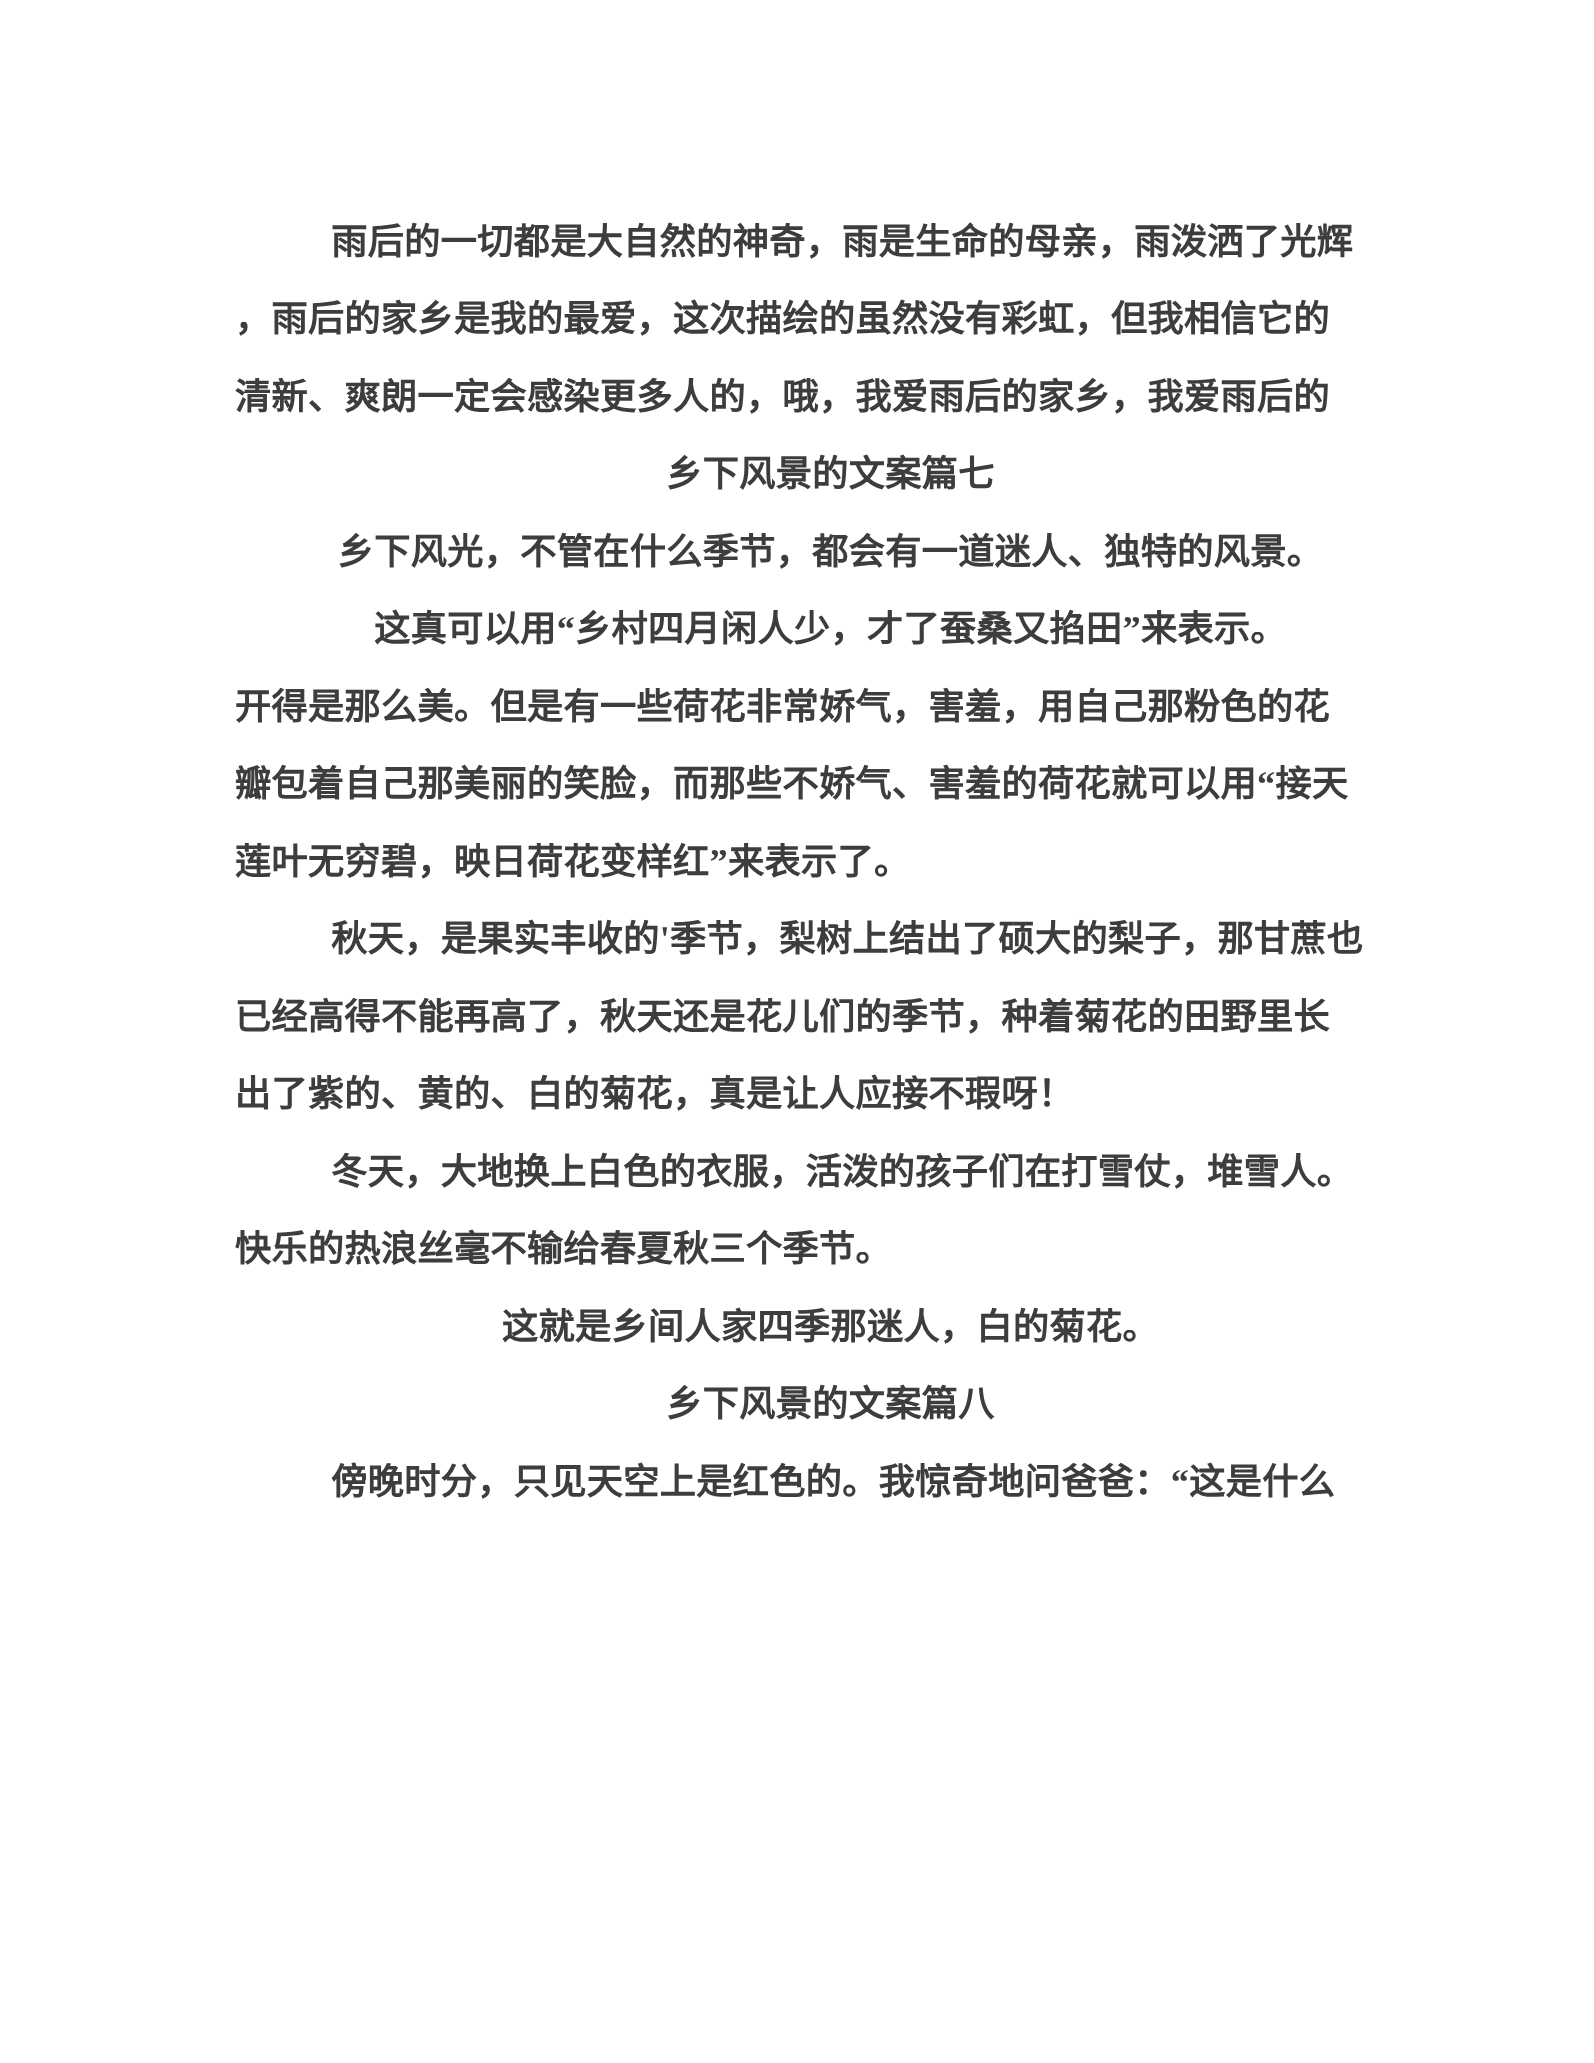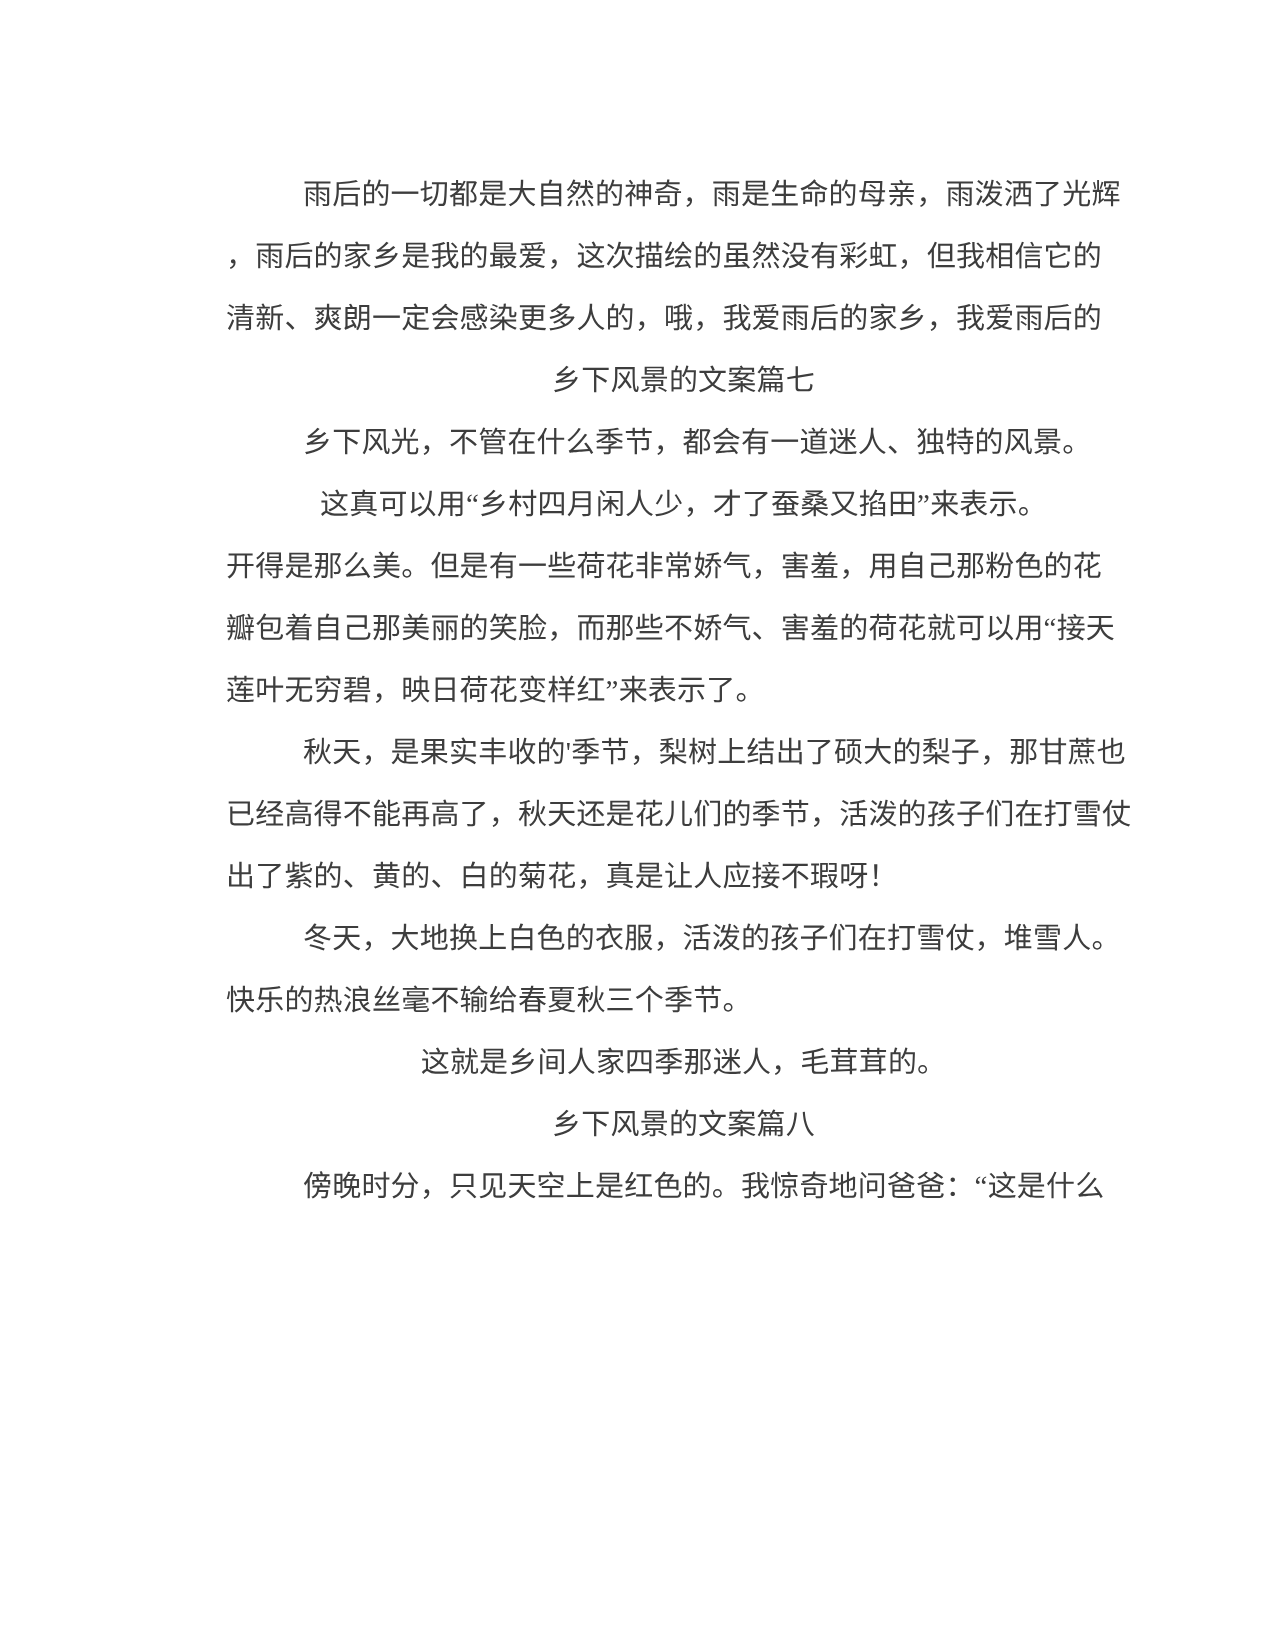--- a/index.html
+++ b/index.html
@@ -21,23 +21,22 @@
     left: 188px;
     top: 163px;
     width: 876px;
     color: #3d3d3d;
   }
   .line {
     font-size: 29px;
     height: 62px;
     line-height: 62px;
     white-space: nowrap;
-    font-weight: 400;
+    font-weight: 700;
     letter-spacing: 0.2px;
-    margin-left: 38px;
   }
   .line.indent {
     padding-left: 77px;
     text-align: center;
   }
   .line.j {
     text-align: justify;
     text-align-last: justify;
     text-justify: inter-character;
   }
@@ -50,21 +49,21 @@
       <div class="line indent j">雨后的一切都是大自然的神奇，雨是生命的母亲，雨泼洒了光辉</div>
       <div class="line j">，雨后的家乡是我的最爱，这次描绘的虽然没有彩虹，但我相信它的</div>
       <div class="line j">清新、爽朗一定会感染更多人的，哦，我爱雨后的家乡，我爱雨后的</div>
       <div class="line indent">乡下风景的文案篇七</div>
       <div class="line indent">乡下风光，不管在什么季节，都会有一道迷人、独特的风景。</div>
       <div class="line indent">这真可以用“乡村四月闲人少，才了蚕桑又掐田”来表示。</div>
       <div class="line j">开得是那么美。但是有一些荷花非常娇气，害羞，用自己那粉色的花</div>
       <div class="line j">瓣包着自己那美丽的笑脸，而那些不娇气、害羞的荷花就可以用“接天</div>
       <div class="line">莲叶无穷碧，映日荷花变样红”来表示了。</div>
       <div class="line indent j">秋天，是果实丰收的'季节，梨树上结出了硕大的梨子，那甘蔗也</div>
-      <div class="line j">已经高得不能再高了，秋天还是花儿们的季节，活泼的孩子们在打雪仗</div>
+      <div class="line j">已经高得不能再高了，秋天还是花儿们的季节，种着菊花的田野里长</div>
       <div class="line">出了紫的、黄的、白的菊花，真是让人应接不瑕呀！</div>
       <div class="line indent j">冬天，大地换上白色的衣服，活泼的孩子们在打雪仗，堆雪人。</div>
       <div class="line">快乐的热浪丝毫不输给春夏秋三个季节。</div>
-      <div class="line indent">这就是乡间人家四季那迷人，毛茸茸的。</div>
+      <div class="line indent">这就是乡间人家四季那迷人，白的菊花。</div>
       <div class="line indent">乡下风景的文案篇八</div>
       <div class="line indent j">傍晚时分，只见天空上是红色的。我惊奇地问爸爸：“这是什么</div>
     </div>
 </div>
 
 </body></html>

